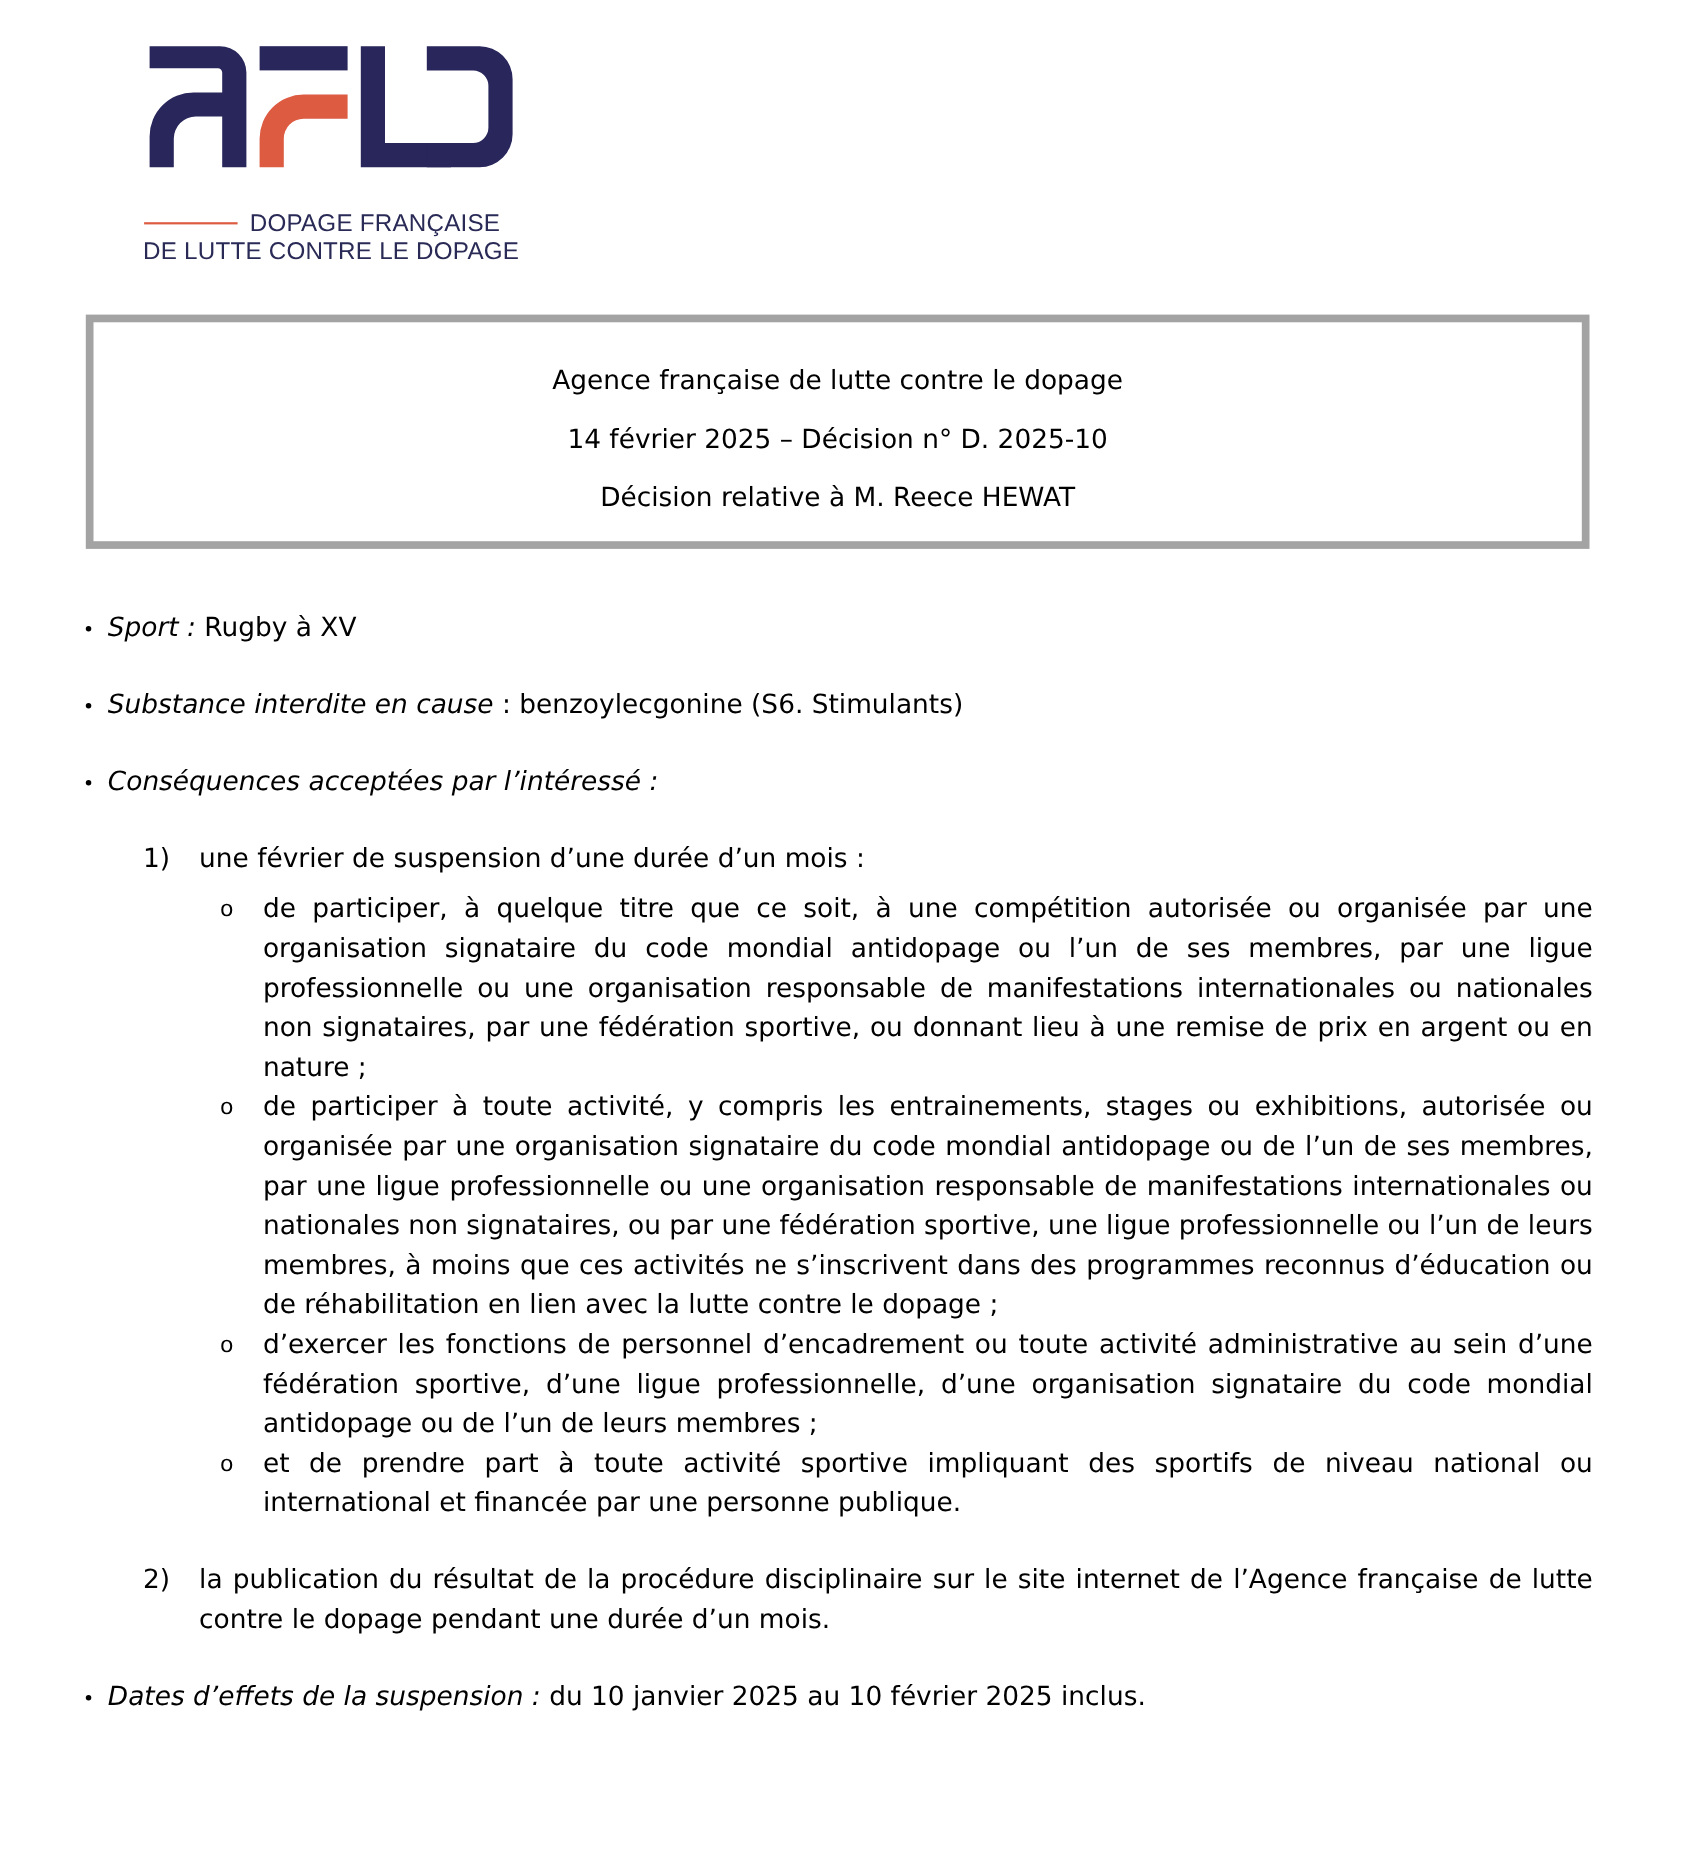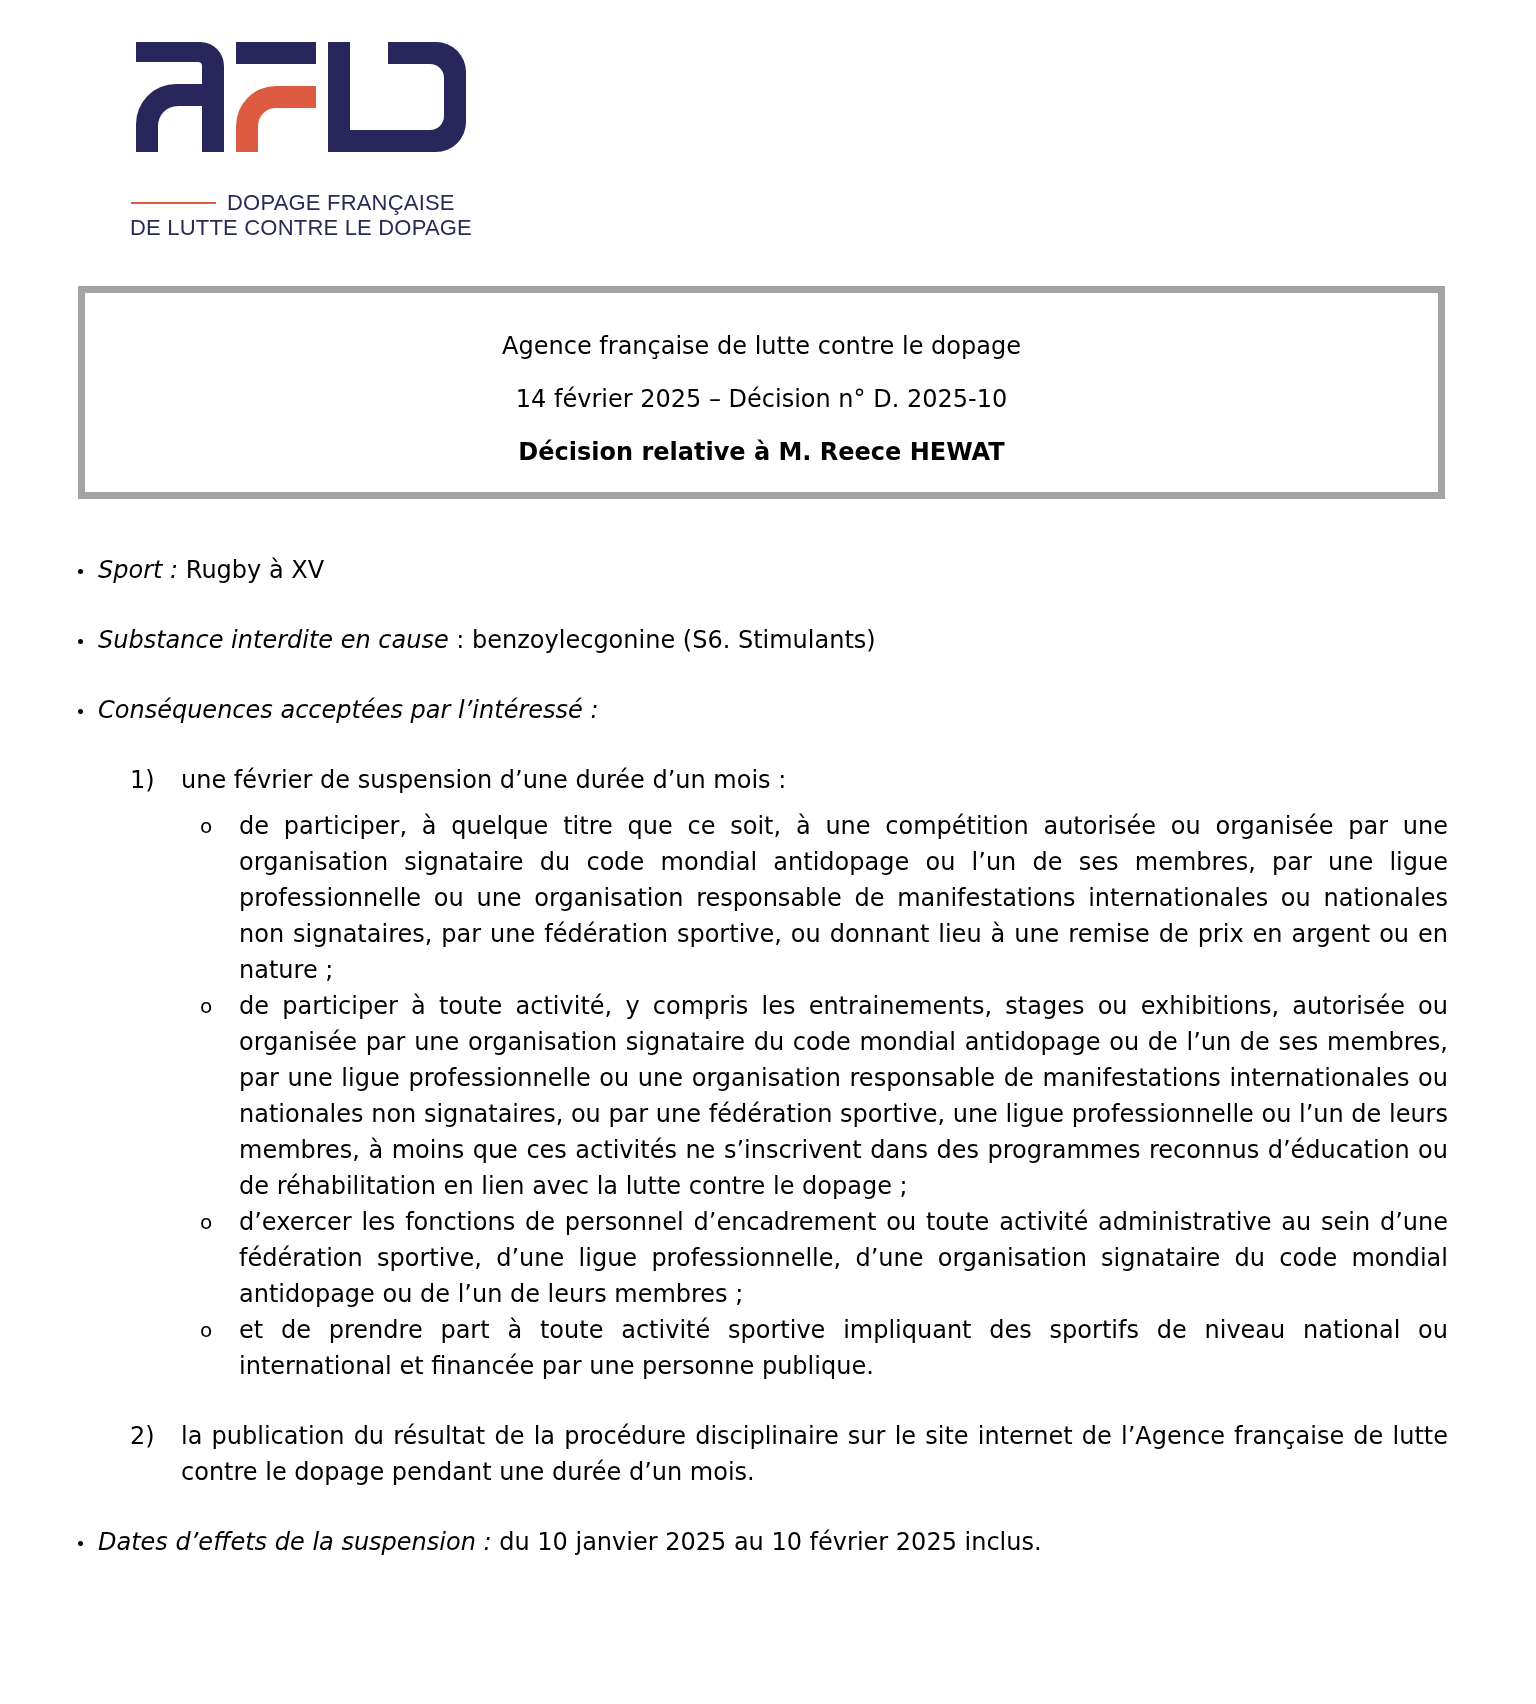--- a/index.html
+++ b/index.html
@@ -17,21 +17,21 @@
   .logo-line2 { left: 0px; top: 179px; }
   .logo-rule { position: absolute; left: 1px; top: 166px; width: 85px; height: 2px; background: #dc5b41; }
 
   .header-box {
     position: absolute; left: 78px; top: 266px; width: 1367px; height: 213px;
     border: 7px solid #a3a3a3; box-sizing: border-box; text-align: center; margin-top: 20px;
   }
   .header-box .line { position: absolute; left: 0; right: 0; font-size: 24px; line-height: 30px; }
   .header-box .l1 { top: 38px; }
   .header-box .l2 { top: 91px; }
-  .header-box .l3 { top: 144px; font-weight: bold; }
+  .header-box .l3 { top: 144px; font-weight: normal; }
 
   .content {
     position: absolute; left: 78px; top: 552px; width: 1370px;
     font-size: 24px; line-height: 36px;
   }
   .bullet { position: relative; padding-left: 20px; text-align: justify; text-align-last: left; }
   .bullet .dot {
     position: absolute; left: 0px; top: 17px; width: 5px; height: 5px;
     border-radius: 50%; background: #000;
   }

